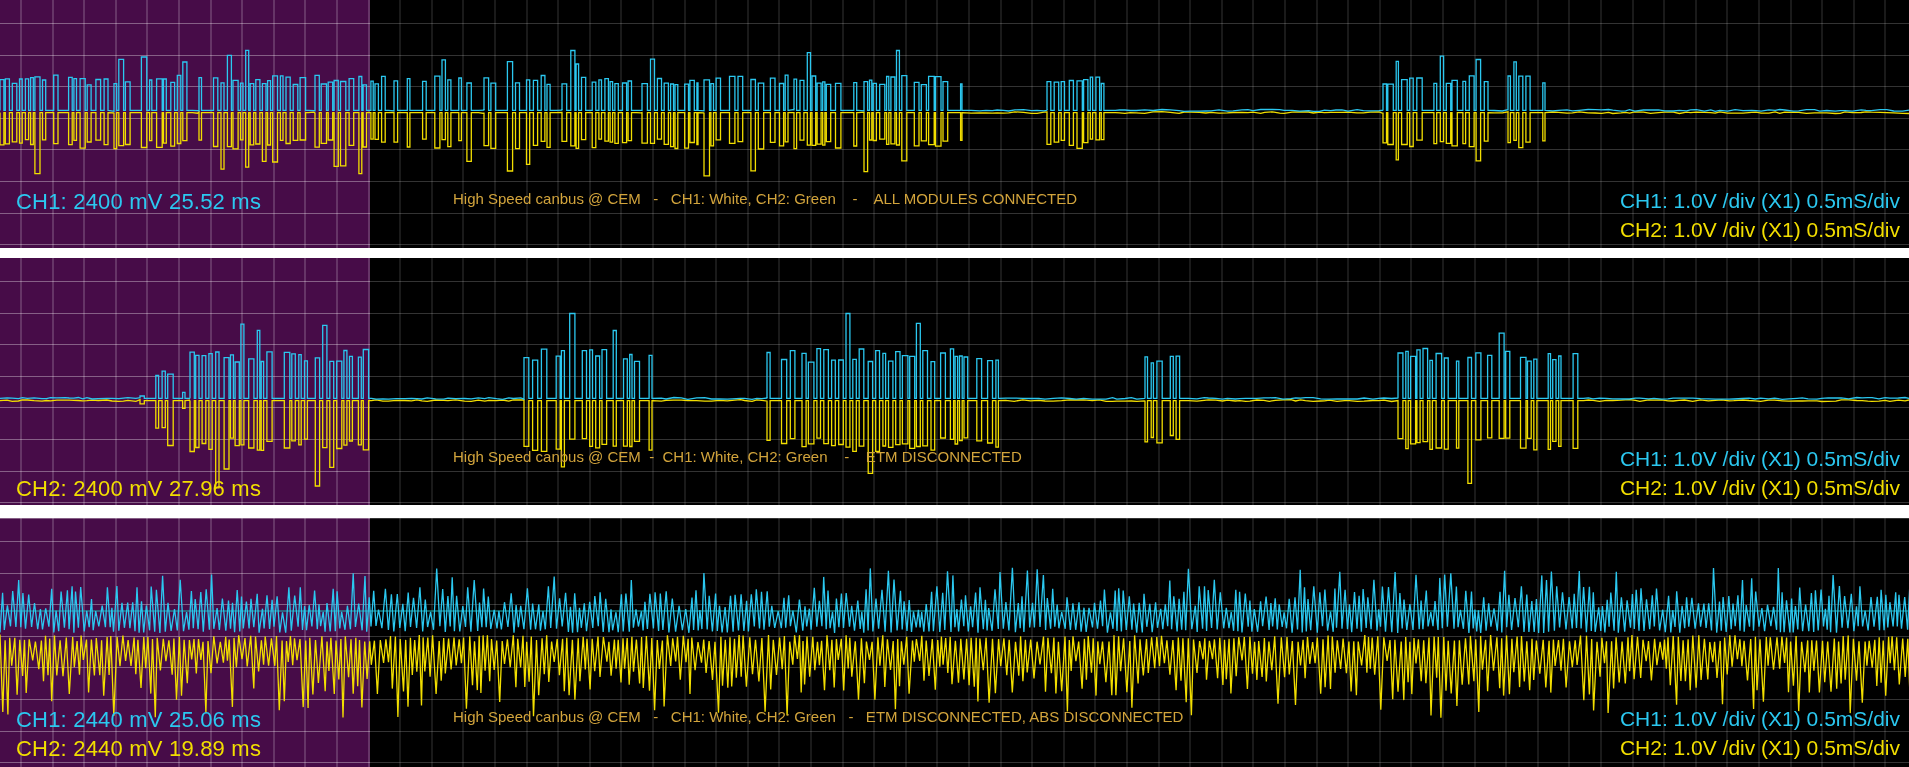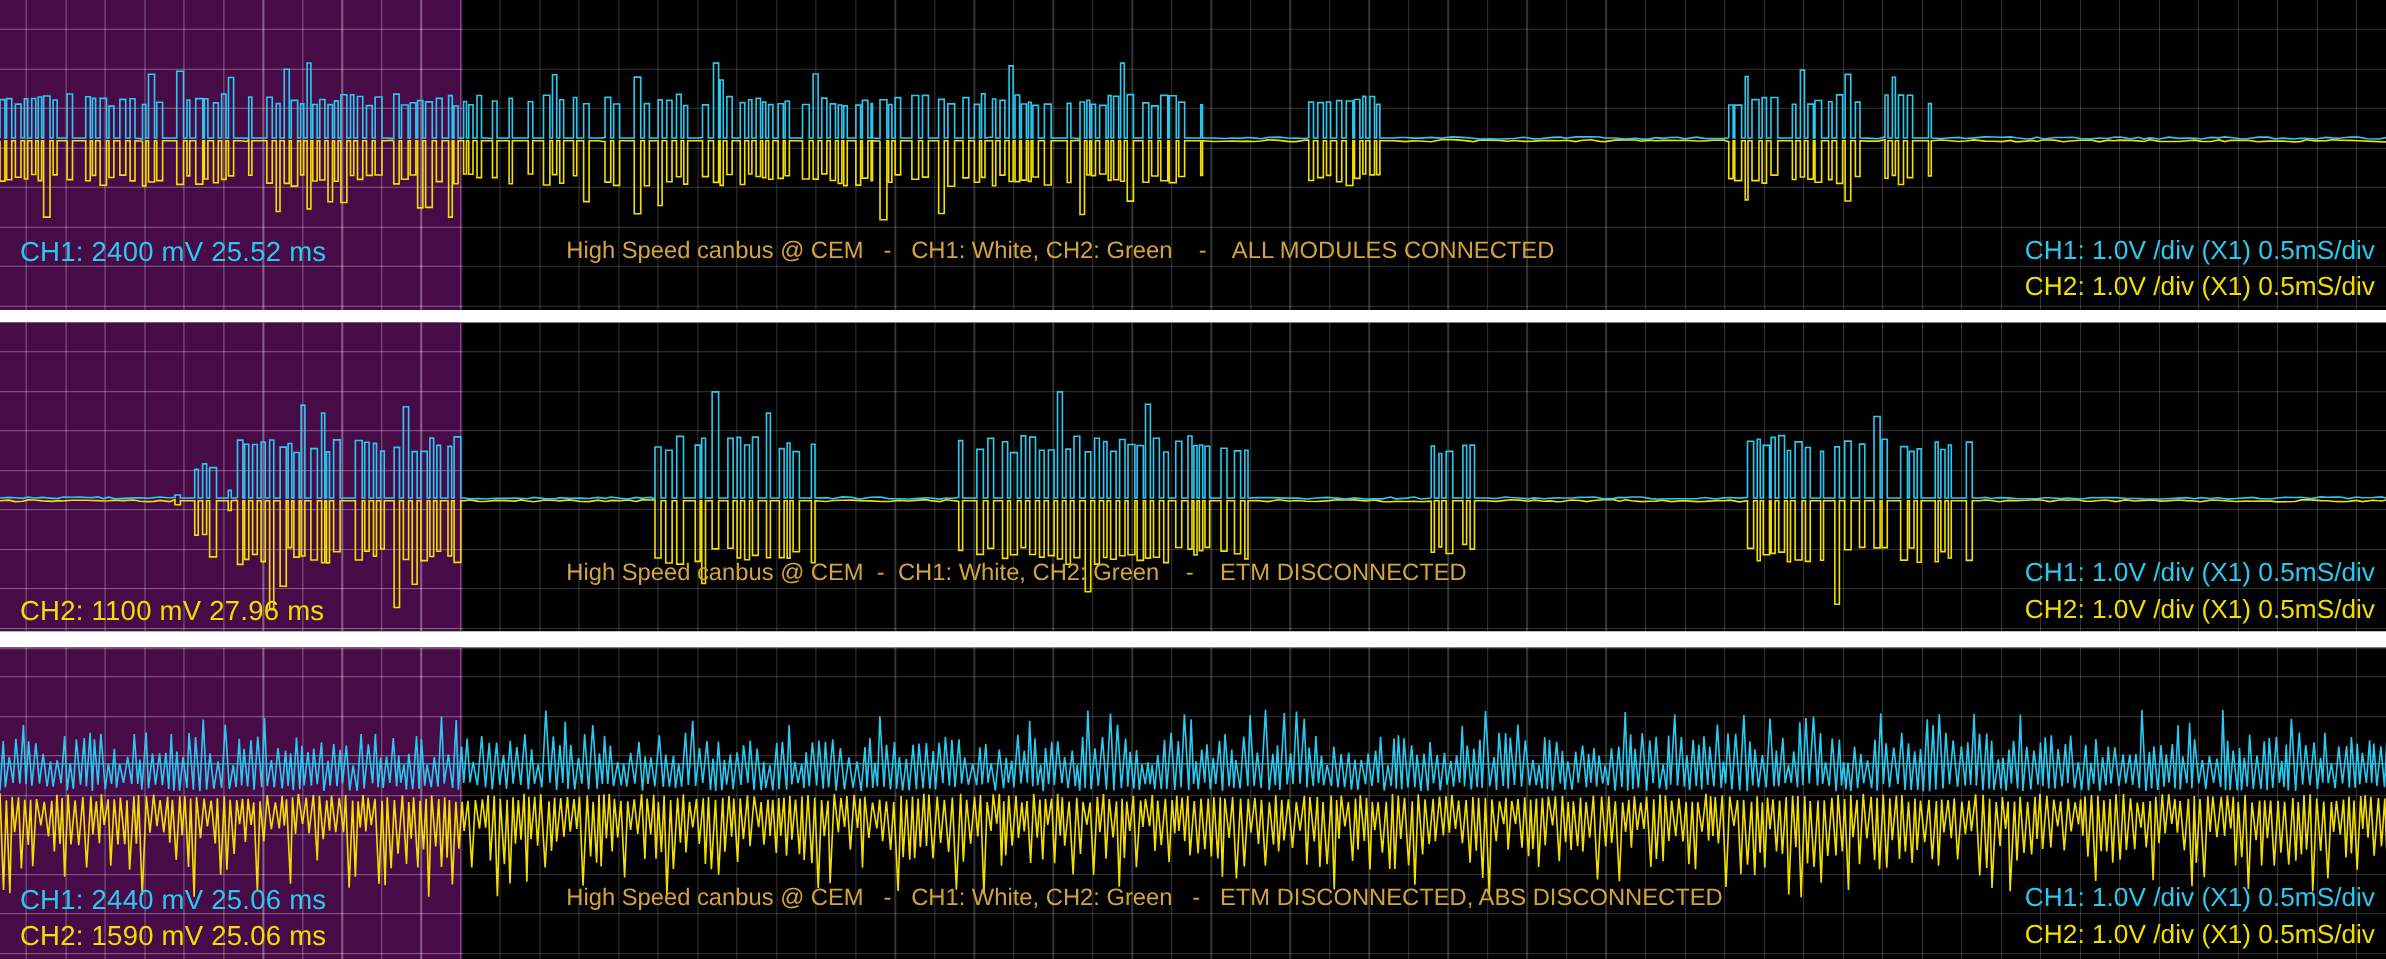--- a/index.html
+++ b/index.html
@@ -21,21 +21,21 @@
       repeating-linear-gradient(to right, rgba(255,255,255,0.34) 0 1px, transparent 1px 31.6px),
       repeating-linear-gradient(to bottom, rgba(255,255,255,0.34) 0 1px, transparent 1px 31.6px);
     background-position:20.5px 0, 0 23px;}
   svg.wave{position:absolute;left:0;top:0;display:block;}
   .ch-label{position:absolute;left:16px;font-size:22px;letter-spacing:0.2px;white-space:pre;}
   .ch-label.row1{top:189px;}
   .ch-label.row2{top:218px;}
   .scale-label{position:absolute;right:9px;font-size:21px;text-align:right;white-space:pre;}
   .scale-label.row1{top:189px;}
   .scale-label.row2{top:218px;text-align:right;}
-  .annotation{position:absolute;left:453px;top:190px;font-size:19px;white-space:pre;}
+  .annotation{position:absolute;left:453px;top:190px;font-size:15px;white-space:pre;}
   .ch1-color{color:#2bc8f0;text-align:right;}
   .ch2-color{color:#f2de00;}
   .annotation{color:#d2a43c;}
   path.tr{fill:none;stroke-width:1.3;}
 </style>
 </head>
 <body>
 
 <div class="scope-stack">
 
@@ -52,35 +52,35 @@
   </div>
 
   <div class="gap1"></div>
 
   <div class="panel h2">
     <div class="zoom-region"></div>
     <svg class="wave" id="wave1" width="1909" height="247">
       <path class="tr" id="wave1-ch2" stroke="#f2de00" d="M0 142.6L7.1 142.1L12.1 143.3L18.4 143L22.4 141.9L27.4 142L34.1 142.7L42 143.1L46.5 142.5L50.6 142.8L56.9 142.2L65 142.2L69.2 142.2L73.8 142.4L78.4 142.5L82.7 142.8L86.9 142.6L92.2 142.1L98.3 142.5L106.8 142L112.1 143L118.8 143.3L123.4 143.1L127.9 142.3L135.9 143.3L140 141.7L140 142.6V145.8H144.3V142.6H155.8L155.8 142.6V170.1H158.6V142.6H162.1L162.1 142.6V169.6H165.3V142.6H167.7L167.7 142.6V187.5H173.2V142.6H182.6L182.6 142.6V150.4H185V142.6H185.5L189.5 142.2L190 143.3L190 142.6V193.5H194.3V142.6H195.7L195.7 142.6V189.5H199V142.6H202.1L202.1 142.6V185.5H205.8V142.6H208.9L208.9 142.6V191.3H212.2V142.6H215.7L215.7 142.6V229.8H219V142.6H224.1L224.1 142.6V211H229V142.6H230.5L230.5 142.6V180.1H233.4V142.6H235.1L235.1 142.6V187.7H239.3V142.6H240.9L240.9 142.6V186.8H243.9V142.6H248.7L248.7 142.6V190H253.9V142.6H257.3L257.3 142.6V192.2H259.8V142.6H261.2L261.2 142.6V192.3H263.6V142.6H266.9L266.9 142.6V183.4H272.1V142.6H284.3L284.3 142.6V190H289.8V142.6H291.8L291.8 142.6V182.9H295.3V142.6H298.8L298.8 142.6V186.9H301.2V142.6H304.5L304.5 142.6V181.2H307.4V142.6H315.3L315.3 142.6V228H319.6V142.6H322.7L322.7 142.6V189.6H326.9V142.6H329.8L329.8 142.6V209.4H333.7V142.6H336.7L336.7 142.6V190.5H341.8V142.6H343.9L343.9 142.6V187.2H346.9V142.6H349.5L349.5 142.6V183H352.4V142.6H358.4L358.4 142.6V186.8H361.3V142.6H363.3L363.3 142.6V191.9H368.6V142.6H371.5L376.2 141.9L382.9 143.1L388.4 143.2L396.2 142.3L404.8 142.5L411.6 142.9L416.9 141.9L421.9 142.8L427.2 143.4L435.7 142L443.8 142.4L448 142.7L455.7 141.9L464.6 143.2L471.2 143.3L478.3 142.1L484.8 143.2L488.8 142.3L496.6 142.6L502.6 142L508.8 143.2L513.4 141.9L520.8 142L524 141.9L524 142.6V188.4H528.8V142.6H532.6L532.6 142.6V192.4H537.7V142.6H541.4L541.4 142.6V193.3H546.8V142.6H556.2L556.2 142.6V191.1H560.1V142.6H561.4L561.4 142.6V208.8H564.4V142.6H569.7L569.7 142.6V181.1H574.9V142.6H582.3L582.3 142.6V180.6H586.5V142.6H589.7L589.7 142.6V188.3H592.5V142.6H595.7L595.7 142.6V189.8H599.6V142.6H602L602 142.6V186.3H606.6V142.6H613.2L613.2 142.6V188.2H616.3V142.6H623.5L623.5 142.6V188.1H627.3V142.6H629.7L629.7 142.6V188.5H632V142.6H634.5L634.5 142.6V183.4H639.5V142.6H649.1L649.1 142.6V192.2H652V142.6H652.5L661.3 143.2L666.1 142.4L673.8 142.2L681.4 142.1L687.8 142.5L696.7 142.7L704.7 143.2L711.5 143.2L718.9 142.3L727.3 142.8L732.2 142.3L740.4 141.7L744.6 142.5L752.1 143.3L756.7 141.8L761.8 142.4L767 143.1L767 142.6V182.3H770.1V142.6H781.5L781.5 142.6V185.5H786.7V142.6H790.3L790.3 142.6V180.7H794.9V142.6H802L802 142.6V188.7H806.1V142.6H808.4L808.4 142.6V185.8H813.9V142.6H816.9L816.9 142.6V180.1H820.5V142.6H823.8L823.8 142.6V185.6H828.4V142.6H831.6L831.6 142.6V187.7H835.3V142.6H838.7L838.7 142.6V186.5H843.3V142.6H846L846 142.6V189.2H849.9V142.6H852.8L852.8 142.6V193.4H856.3V142.6H859.2L859.2 142.6V188.1H863.8V142.6H868.2L868.2 142.6V215.4H872.6V142.6H875.7L875.7 142.6V193.3H879.5V142.6H882.9L882.9 142.6V188H885.6V142.6H888.5L888.5 142.6V189.4H892.9V142.6H895.7L895.7 142.6V186.6H900V142.6H902.4L902.4 142.6V185.8H907.9V142.6H909.7L909.7 142.6V190.3H914.7V142.6H916.4L916.4 142.6V188.5H920.3V142.6H922.8L922.8 142.6V187.8H927.5V142.6H931L931 142.6V192.1H934.7V142.6H940.6L940.6 142.6V180H945.4V142.6H950.4L950.4 142.6V181.3H953.6V142.6H955.1L955.1 142.6V186H957.6V142.6H959.5L959.5 142.6V182.5H962.2V142.6H964L964 142.6V179.9H967.7V142.6H976.8L976.8 142.6V182.9H981.6V142.6H987.6L987.6 142.6V185H992.5V142.6H995.9L995.9 142.6V189.1H998.4V142.6H999.5L1005.6 142.4L1014.2 143.3L1022.8 141.8L1030.5 142.8L1038.7 142.4L1045 143L1053.2 143.2L1061.7 142.7L1069.7 141.8L1076.3 142L1083.6 141.9L1092.4 142.7L1099.5 141.9L1106.1 143.3L1112.6 143.4L1116.8 143.1L1125.1 143.2L1131.4 143L1136.8 143.4L1144.6 142.9L1145 143.2L1145 142.6V183.8H1147.5V142.6H1151.2L1151.2 142.6V179.5H1153.4V142.6H1156.9L1156.9 142.6V184.8H1162.2V142.6H1170.3L1170.3 142.6V177.5H1173.3V142.6H1176.1L1176.1 142.6V181.3H1179.6V142.6H1188.5L1196.9 143.1L1204.2 142.3L1208.4 141.8L1215.9 142.1L1222.6 143L1227.3 142.1L1235.3 143L1239.7 142.7L1245.7 143.4L1249.9 143.2L1256.8 142L1263.8 142.4L1269.3 143.3L1275.4 142.4L1283 141.8L1290.9 141.7L1295.6 143L1300.5 141.8L1305.4 142.6L1313.1 143.3L1320.6 143L1324.6 142.9L1329.4 142.1L1337 143.3L1344.6 142.7L1349.3 142.7L1357.3 143.3L1364.1 143.1L1372.9 142.5L1378.8 142.6L1383.9 142.1L1391.6 143.5L1398 142.5L1398 142.6V180.7H1402.9V142.6H1405.8L1405.8 142.6V190.6H1408.2V142.6H1410.6L1410.6 142.6V185.8H1415.6V142.6H1416.9L1416.9 142.6V184.7H1420.1V142.6H1423L1423 142.6V183.7H1427.6V142.6H1429.9L1429.9 142.6V191.4H1432.4V142.6H1436.1L1436.1 142.6V190H1441.6V142.6H1444.4L1444.4 142.6V191.1H1448.2V142.6H1456.5L1456.5 142.6V190.2H1458.8V142.6H1467.9L1467.9 142.6V225.4H1471.5V142.6H1475.8L1475.8 142.6V181.8H1480.9V142.6H1487.6L1487.6 142.6V179.9H1491.8V142.6H1499.2L1499.2 142.6V180.3H1504.1V142.6H1505.6L1505.6 142.6V180.1H1509.8V142.6H1520.5L1520.5 142.6V190.1H1526V142.6H1527.5L1527.5 142.6V180.4H1531.2V142.6H1533.8L1533.8 142.6V191.8H1536.9V142.6H1548.2L1548.2 142.6V191.4H1550.5V142.6H1552.7L1552.7 142.6V183.3H1556V142.6H1558.7L1558.7 142.6V188.4H1561V142.6H1573.1L1573.1 142.6V190.3H1577.8V142.6H1583.5L1588.4 142L1593 142.4L1599.6 143.4L1606.4 142.3L1612.7 142.5L1621.4 142.2L1629.4 141.7L1635.4 142.4L1639.8 143.3L1648.6 141.8L1654 142.2L1661.7 141.8L1668 142.9L1673.1 143L1679 142.4L1684.5 142L1692.7 143.3L1700.5 141.9L1708.4 142.8L1715.3 142.3L1721.9 141.9L1729.1 142.9L1733.8 142.7L1742.7 142L1749.1 142.5L1755.3 142.8L1760.6 143.4L1768.5 142.1L1774.6 142.2L1782.2 142.8L1788.9 143.2L1797.1 142.9L1802.3 143L1808.1 142.8L1816.9 142.9L1821.6 143.5L1828.1 143.4L1835.9 143.2L1841.2 141.9L1848.7 141.9L1856.7 142.5L1862.1 142.6L1867.8 143.2L1872.1 143.3L1878.9 143.1L1885.1 142.3L1889.9 143.3L1898.4 142.2L1905.1 142.8L1909 142"></path>
       <path class="tr" id="wave1-ch1" stroke="#2bc8f0" d="M0 140.4L7.1 139.9L12.1 140.2L18.4 140.7L22.4 139.7L27.4 140.4L34.1 139.9L42 140.7L46.5 140.7L50.6 139.6L56.9 139.8L65 139.7L69.2 140L73.8 140.1L78.4 139.5L82.7 140.9L86.9 139.7L92.2 141L98.3 140.7L106.8 140.3L112.1 140.3L118.8 140.6L123.4 140.1L127.9 139.6L135.9 140.4L140 139.7L140 140.4V138H144.3V140.4H155.8L155.8 140.4V117.5H158.6V140.4H162.1L162.1 140.4V113.1H165.3V140.4H167.7L167.7 140.4V116.1H173.2V140.4H182.6L182.6 140.4V134.3H185V140.4H185.5L189.5 140.3L190 140.3L190 140.4V94.1H194.3V140.4H195.7L195.7 140.4V97.4H199V140.4H202.1L202.1 140.4V97.6H205.8V140.4H208.9L208.9 140.4V95.6H212.2V140.4H215.7L215.7 140.4V94H219V140.4H224.1L224.1 140.4V99.7H229V140.4H230.5L230.5 140.4V96.8H233.4V140.4H235.1L235.1 140.4V104H239.3V140.4H240.9L240.9 140.4V66.1H243.9V140.4H248.7L248.7 140.4V100.9H253.9V140.4H257.3L257.3 140.4V72.4H259.8V140.4H261.2L261.2 140.4V103.5H263.6V140.4H266.9L266.9 140.4V93.9H272.1V140.4H284.3L284.3 140.4V94.4H289.8V140.4H291.8L291.8 140.4V95.8H295.3V140.4H298.8L298.8 140.4V96.7H301.2V140.4H304.5L304.5 140.4V102.9H307.4V140.4H315.3L315.3 140.4V99.9H319.6V140.4H322.7L322.7 140.4V67.4H326.9V140.4H329.8L329.8 140.4V103.3H333.7V140.4H336.7L336.7 140.4V103.1H341.8V140.4H343.9L343.9 140.4V92.5H346.9V140.4H349.5L349.5 140.4V98.3H352.4V140.4H358.4L358.4 140.4V99.1H361.3V140.4H363.3L363.3 140.4V91.5H368.6V140.4H371.5L376.2 141.1L382.9 140.8L388.4 141.2L396.2 140.6L404.8 140.7L411.6 140.5L416.9 140.6L421.9 141L427.2 139.9L435.7 140.9L443.8 141.1L448 140.1L455.7 140.7L464.6 140.5L471.2 140.8L478.3 139.9L484.8 140.7L488.8 139.6L496.6 140.7L502.6 141.3L508.8 139.9L513.4 140.5L520.8 139.9L524 141.2L524 140.4V99.6H528.8V140.4H532.6L532.6 140.4V102.2H537.7V140.4H541.4L541.4 140.4V91.1H546.8V140.4H556.2L556.2 140.4V98.1H560.1V140.4H561.4L561.4 140.4V92.6H564.4V140.4H569.7L569.7 140.4V55.5H574.9V140.4H582.3L582.3 140.4V92.7H586.5V140.4H589.7L589.7 140.4V91.9H592.5V140.4H595.7L595.7 140.4V98H599.6V140.4H602L602 140.4V91.7H606.6V140.4H613.2L613.2 140.4V72.5H616.3V140.4H623.5L623.5 140.4V100.9H627.3V140.4H629.7L629.7 140.4V96.5H632V140.4H634.5L634.5 140.4V103.3H639.5V140.4H649.1L649.1 140.4V97.4H652V140.4H652.5L661.3 140.1L666.1 141L673.8 139.5L681.4 139.8L687.8 141.3L696.7 139.8L704.7 139.7L711.5 141L718.9 141L727.3 141.2L732.2 140.9L740.4 140.3L744.6 140.4L752.1 141.3L756.7 140.4L761.8 140.6L767 140L767 140.4V94.5H770.1V140.4H781.5L781.5 140.4V101.5H786.7V140.4H790.3L790.3 140.4V92.7H794.9V140.4H802L802 140.4V95.4H806.1V140.4H808.4L808.4 140.4V104.1H813.9V140.4H816.9L816.9 140.4V90.7H820.5V140.4H823.8L823.8 140.4V91.7H828.4V140.4H831.6L831.6 140.4V102.2H835.3V140.4H838.7L838.7 140.4V102H843.3V140.4H846L846 140.4V55.5H849.9V140.4H852.8L852.8 140.4V101.3H856.3V140.4H859.2L859.2 140.4V91H863.8V140.4H868.2L868.2 140.4V103.5H872.6V140.4H875.7L875.7 140.4V92.6H879.5V140.4H882.9L882.9 140.4V95.3H885.6V140.4H888.5L888.5 140.4V103.1H892.9V140.4H895.7L895.7 140.4V93.6H900V140.4H902.4L902.4 140.4V97.6H907.9V140.4H909.7L909.7 140.4V98.4H914.7V140.4H916.4L916.4 140.4V65.4H920.3V140.4H922.8L922.8 140.4V92.6H927.5V140.4H931L931 140.4V103.6H934.7V140.4H940.6L940.6 140.4V95H945.4V140.4H950.4L950.4 140.4V90.8H953.6V140.4H955.1L955.1 140.4V98.4H957.6V140.4H959.5L959.5 140.4V98H962.2V140.4H964L964 140.4V99H967.7V140.4H976.8L976.8 140.4V100.6H981.6V140.4H987.6L987.6 140.4V102.7H992.5V140.4H995.9L995.9 140.4V102.2H998.4V140.4H999.5L1005.6 140.1L1014.2 140.1L1022.8 140.3L1030.5 140.5L1038.7 140.5L1045 141.2L1053.2 140.4L1061.7 139.9L1069.7 140.5L1076.3 141.2L1083.6 140.3L1092.4 141.2L1099.5 141.1L1106.1 141.1L1112.6 139.6L1116.8 141.1L1125.1 140.5L1131.4 139.6L1136.8 141.2L1144.6 140.4L1145 140.2L1145 140.4V98.9H1147.5V140.4H1151.2L1151.2 140.4V104.8H1153.4V140.4H1156.9L1156.9 140.4V103.1H1162.2V140.4H1170.3L1170.3 140.4V98.3H1173.3V140.4H1176.1L1176.1 140.4V98.1H1179.6V140.4H1188.5L1196.9 140.8L1204.2 139.6L1208.4 140L1215.9 140.4L1222.6 141.1L1227.3 140.3L1235.3 141L1239.7 140.6L1245.7 140.3L1249.9 140.4L1256.8 140.4L1263.8 139.9L1269.3 139.8L1275.4 139.6L1283 141.1L1290.9 140.7L1295.6 139.9L1300.5 140.1L1305.4 139.6L1313.1 139.6L1320.6 140.9L1324.6 141.1L1329.4 141.2L1337 141L1344.6 141L1349.3 141L1357.3 141L1364.1 140L1372.9 141.2L1378.8 140.3L1383.9 140L1391.6 140.5L1398 140L1398 140.4V95H1402.9V140.4H1405.8L1405.8 140.4V93.4H1408.2V140.4H1410.6L1410.6 140.4V98.3H1415.6V140.4H1416.9L1416.9 140.4V91.9H1420.1V140.4H1423L1423 140.4V90.5H1427.6V140.4H1429.9L1429.9 140.4V102.4H1432.4V140.4H1436.1L1436.1 140.4V95.5H1441.6V140.4H1444.4L1444.4 140.4V100H1448.2V140.4H1456.5L1456.5 140.4V103.1H1458.8V140.4H1467.9L1467.9 140.4V99.5H1471.5V140.4H1475.8L1475.8 140.4V94.9H1480.9V140.4H1487.6L1487.6 140.4V97.3H1491.8V140.4H1499.2L1499.2 140.4V75.2H1504.1V140.4H1505.6L1505.6 140.4V93.4H1509.8V140.4H1520.5L1520.5 140.4V99.3H1526V140.4H1527.5L1527.5 140.4V103.1H1531.2V140.4H1533.8L1533.8 140.4V101.1H1536.9V140.4H1548.2L1548.2 140.4V95.7H1550.5V140.4H1552.7L1552.7 140.4V101.6H1556V140.4H1558.7L1558.7 140.4V98H1561V140.4H1573.1L1573.1 140.4V95.7H1577.8V140.4H1583.5L1588.4 139.9L1593 140.8L1599.6 140.1L1606.4 140.3L1612.7 140.8L1621.4 141L1629.4 141L1635.4 140.2L1639.8 140.2L1648.6 140.9L1654 140.4L1661.7 141.1L1668 140.8L1673.1 140.1L1679 140.2L1684.5 140.1L1692.7 140.1L1700.5 140.6L1708.4 140.8L1715.3 141.1L1721.9 141.2L1729.1 141.2L1733.8 141L1742.7 140.5L1749.1 140.1L1755.3 141L1760.6 140.1L1768.5 140.8L1774.6 140.2L1782.2 141.3L1788.9 140.8L1797.1 140.3L1802.3 139.9L1808.1 140.9L1816.9 141.2L1821.6 140.4L1828.1 139.8L1835.9 140L1841.2 139.8L1848.7 140.9L1856.7 139.5L1862.1 139.8L1867.8 139.7L1872.1 139.6L1878.9 140.9L1885.1 139.6L1889.9 140.2L1898.4 140L1905.1 139.5L1909 140.4"></path>
     </svg>
-    <div class="ch-label row2 ch2-color">CH2: 1100 mV 27.96 ms</div>
+    <div class="ch-label row2 ch2-color">CH2: 2400 mV 27.96 ms</div>
     <div class="annotation">High Speed canbus @ CEM  -  CH1: White, CH2: Green    -    ETM DISCONNECTED</div>
     <div class="scale-label row1 ch1-color">CH1: 1.0V /div (X1) 0.5mS/div</div>
     <div class="scale-label row2 ch2-color">CH2: 1.0V /div (X1) 0.5mS/div</div>
   </div>
 
   <div class="gap2"></div>
 
   <div class="panel h3">
     <div class="zoom-region"></div>
     <svg class="wave" id="wave2" width="1909" height="249">
       <line id="wave2-cursor" x1="0" x2="1909" stroke="#1fb3ae" stroke-width="1" y1="93" y2="93"></line>
       <path class="tr" id="wave2-ch2" stroke="#f2de00" d="M0 116.6L2.8 194L5.1 122.3L7.9 196.6L9.7 119.7L11.7 147.7L14.8 119.9L17.1 176.7L19.8 121.8L22.6 158L24.5 121.9L26.2 174.9L29.2 121.3L32.7 142.3L35.4 123.5L38.8 151.1L41.4 122.6L43.5 163.2L45.5 117.9L48 157.1L49.7 120.5L51.7 183.3L54.5 117.6L56.8 157.5L60.1 122.3L63 158.2L66.3 119.6L69.3 176L72.7 119L74.3 149.3L77.1 123.1L79.5 156.6L81.1 117.5L83.3 141.9L86.5 121.5L88.6 174.5L91.4 121.5L94.4 157.5L96.3 120.1L99.8 157.3L101.6 122.2L103.7 177.8L107.1 119.1L109.1 157L110.8 118L113.8 198L117.1 119L120 148.1L122.9 117.6L125.6 143L128.1 122L131 147.9L134.1 119.5L135.8 156.1L137.9 121.8L141 169.9L143.8 119.1L145.7 150.1L147.9 119L150.8 175.6L152.5 120.9L155.3 199.3L157.2 119.7L160.4 152.5L163.3 120.8L165.9 143.2L168.9 122.4L172.2 156.8L173.9 120.6L176.5 181.7L179.4 119L181.5 177.7L184.1 121.8L187.3 165.1L189.4 122L191.7 141.4L194 121.1L196.3 155.5L198.5 121.1L200.9 142L203 123.8L205.9 194.7L208 123L211 155.2L213.8 118.3L217.1 145.4L220.3 123.9L223.4 144.7L225.7 118.8L227.4 142.6L229.2 121.5L232.4 188.9L234 119.9L236.4 149.1L238.7 117.3L242 141.2L245 120L247.2 148.5L250.7 117.9L253.8 170.4L255.5 118.6L258.6 153.4L261.4 122.3L263.6 146.6L265.2 118.5L268.6 147.8L271.4 120.3L274.8 147.8L276.5 118L279.3 192.2L282.1 122.5L284.3 183.3L286.5 123L288.2 143.9L290.4 118.1L292.7 147.1L294.5 120.3L297 142.2L300 121.1L303.2 189.1L305.7 122.6L308.1 190.1L309.8 119.8L312.9 176.5L315.5 122.1L318.4 165L321.9 118.3L325.2 173.2L327 123.6L328.9 152.9L330.9 119.8L334.3 175.9L336 122.6L338.8 161.5L340.9 121.1L343 199.4L345.3 118.4L348.6 159.2L351 121.3L353.2 175.6L355.8 119.9L357.7 168.2L359.5 122L361.9 189.5L364.7 123.5L367.1 160.9L369.7 123.4L371.3 146.8L374.4 122.7L377.4 175.9L380.3 122L383.6 145L385.9 121.4L388.5 144.1L390.5 118.1L392.3 170.6L395.4 118.6L397.9 198.9L400.2 121L403.5 173.4L405.7 121.9L408 188.8L410.4 119.8L412.3 157L414.7 122.1L416.8 153.7L419.3 117.1L421.5 187.4L423.1 119.4L424.8 153.4L427.8 119.5L430.1 158.6L432.6 117.4L436.1 176L439.2 123L441.2 162.8L443.7 120.1L445.3 155.4L448.6 120.5L451.1 151.4L454 119.6L456.2 147.4L459.2 121.3L461.4 145.1L463.6 119.5L466.4 190.6L469.8 118.4L472.5 167.1L474.5 123.4L477.3 172.1L479.2 117.8L480.9 175.1L483.1 117.4L485.1 152.8L487.4 117.2L489.7 163.1L491.5 121.1L494.2 152L496.7 122.6L499.7 183.9L502.2 123L504.5 146L507.4 121.4L510.2 149.2L513.3 117.2L515.9 169.2L517.7 120.8L520.6 149.5L523 117.8L524.8 169L526.7 123.7L529.1 163.8L531.3 118.5L533.5 198.2L536.5 122L538.7 177.1L542.1 120.3L544.3 156.1L546.7 117.4L548.8 164L551.6 123.5L554.2 144L557.2 121.1L559.4 157.1L562.6 120.7L564.3 173.2L566.8 119.7L569.1 177.3L572.4 121.9L574.9 181.8L578.2 120.3L579.9 163.3L583.2 118.8L585.3 151.4L587 120.8L590.1 171.5L592.2 120.7L594.7 153.3L598 118.5L600 159L603.4 119L606.9 143.7L608.9 123.7L611.1 157.8L614.4 121.6L616.1 150.7L618.2 121.9L621 164.4L623 120.4L624.6 150.7L627.2 120L629.2 166.6L631.9 118.9L633.5 153.7L636.4 121.6L639.6 165.4L641.6 119L643.3 169.9L646.4 118L649.5 172.6L651.8 120L654.6 192.3L657.3 122L659.4 150.9L662.4 122.6L664.1 188.5L667.4 117.2L670.7 147.9L672.7 120.3L675.7 143.5L677.5 118.8L680.3 161.8L683.3 117.9L686 144.3L688.1 120.8L690 176.1L691.8 119.5L695.1 152.3L698 124L701.5 144.7L703.7 121.6L706.1 154.9L709.1 123L712.5 161.9L715 123.7L718.5 194.8L720.9 118.8L722.5 167.8L725.3 121.7L727.8 169.7L730 119.3L731.7 168.5L734.5 120.8L736.3 159.7L739.1 117.1L741.2 158.7L743.1 117.6L746.4 168.8L749.8 119.2L752.5 156.3L755.5 121.8L758.9 163.5L761.9 120L765.1 193.8L768.5 117L770.7 171.4L773.3 121.8L776.5 157L779.6 119.5L782.2 151.1L784.4 118.1L787.1 197.6L789.7 123.7L792.8 146.7L794.6 117.4L797.4 140.9L799.5 117.3L801.2 174.5L803 123L804.6 166.4L807 118.5L809.7 158.6L812.8 118.7L814.8 152.3L817.5 123.9L819.4 147.1L821.6 122.9L824.5 172.3L827 117.3L829.8 152.1L831.9 121.7L834.2 169.5L836.4 121.1L838.2 142L841.3 120.9L843.7 172.5L846.1 117.2L848.2 150.5L849.8 119.9L851.8 158.6L855.3 123.3L858.5 181.6L861.4 120.2L864.4 165.1L866.4 123.6L869.5 141.8L872.1 123.9L874.9 181.7L877.9 119.4L879.9 147.8L882.8 117.3L884.8 168.9L887.4 121.2L890.5 152L893.2 123L895.4 191.3L897.7 121.1L899.5 168.3L901.4 123.3L903.8 146.7L906.7 118.8L909.1 175.7L912.5 122.5L914.3 143.6L916.4 121L919.7 142.9L921.8 117.9L924 162.8L926.2 122.5L929 158L932.3 121.1L935.3 171.7L937.7 122L939.8 148.8L941.4 118.6L943.1 146.7L945.7 120L947.8 154.9L950.2 118.9L952 166.3L955.4 122.8L958.5 164.8L960.8 120.9L963.9 161.4L966.6 120.8L969.1 167.2L971.1 119.8L974.3 168.8L976.2 119.8L977.9 183.4L979.9 120.6L983.3 152.3L986.1 119.7L989.1 184.8L992.5 120.8L995.4 175.1L998.6 121.1L1000.7 148.2L1003.9 120.2L1006.8 157.2L1009.2 121.8L1012.3 174.5L1015.5 123.8L1018.8 157.8L1020.6 118.2L1022.9 163.1L1025.4 121.9L1027.2 154.4L1030.7 121.5L1034 160.4L1037.1 123.7L1040 146.5L1043.5 118.6L1045.5 173.7L1047.9 119.7L1051.4 155.2L1053.9 119.6L1055.9 175.5L1058.4 123.7L1061.7 173.3L1065 118.5L1067.4 193.6L1069.3 122.1L1071.2 152.9L1073 118.4L1075.9 143.1L1078.7 123.6L1082.1 170.7L1084.4 120.9L1086.4 161.7L1088.2 118.1L1091.5 154.8L1093.2 120.2L1096 177.6L1097.8 123.4L1099.8 146.2L1102.5 123.6L1105.9 164.1L1109 123.5L1111.8 177.2L1114 117.3L1115.9 177.2L1118.6 118.4L1120.6 153.1L1123.6 120.2L1126.9 174.3L1129.8 123.1L1131.9 189.8L1134.6 117.4L1138.1 165.5L1140 121.4L1143.3 157.4L1146.5 121.1L1148.3 155L1151.6 119.3L1154.7 150.3L1156.8 119.1L1159.5 148.2L1161.5 117.8L1164.4 145.2L1166.9 122.4L1169.9 156.6L1172.9 122.1L1176.1 172.2L1178.3 119.6L1181 162.6L1182.9 120.2L1186.2 184.3L1188.3 120.3L1191.4 197.3L1193.5 121.4L1197 155L1199.6 123.1L1203 141.3L1204.8 120.3L1206.5 161.7L1209.4 122.8L1212.5 141.2L1214.4 121.2L1217.6 160.1L1219.8 119.8L1222.9 166.9L1224.5 121.7L1226.3 161.1L1229.1 120.8L1230.9 175.5L1233.9 120.3L1236.2 158.3L1238.7 119.2L1242.1 142.3L1244.3 119L1247.4 171L1249.9 118.7L1252.5 155.7L1254.6 123.7L1256.9 161.9L1258.7 123.1L1262.1 159L1264.4 120L1266.3 163.4L1268.9 123.6L1271.8 152.2L1274.7 118.4L1278 185.6L1281.3 119.3L1284.6 159.2L1287 119L1289.3 156.4L1292.3 123.1L1295.5 187L1298.1 123.9L1300.5 147.5L1303.1 121.9L1305.1 160.2L1307.5 119L1309.8 145.9L1312.6 124L1315.1 145.2L1317.3 119.5L1320.7 175.6L1323 121.4L1325.1 169.1L1328.1 117.6L1330.5 171L1332.3 118.5L1335.1 154.8L1337.3 122.4L1340.6 151L1343.1 120.6L1346.4 155.1L1348.9 123.6L1351.1 173.4L1353.8 123.4L1356.4 177.3L1358.2 123.6L1361.6 147.4L1364.8 117.1L1366.9 154.6L1368.5 119L1370.3 150.7L1372.2 119.6L1374.7 156.7L1377.8 118.2L1380.8 191.6L1383.8 119.3L1387.1 142.8L1390 122.1L1392.7 181.3L1394.9 121.8L1398 173.7L1401.2 123.5L1403.8 182.1L1405.7 119.1L1408.1 164.2L1409.9 123.8L1411.8 176.1L1414 120.1L1416 145.4L1418.4 121.4L1421.2 163.2L1423.7 122.4L1425.9 165.1L1429 119.6L1431 197.5L1434.1 118.6L1436.7 159.8L1438.3 118.9L1440.9 199.7L1443.8 119L1446 172.7L1448.2 122.9L1451.2 175.5L1454.4 122.5L1456.9 188.1L1459.4 122.3L1462.2 166.8L1465.5 120.2L1468.8 166.4L1470.4 117.9L1473.9 163.1L1475.7 121.3L1478.8 193.9L1480.6 117.9L1482.4 151.7L1485.6 121.9L1487.6 173.3L1490.6 117L1493.5 152.8L1496.9 119.4L1499.7 170.2L1501.7 120.2L1503.6 177.6L1506.6 117.6L1509.4 176.1L1511.9 120.7L1513.8 154.2L1517.1 118.5L1519.6 169.1L1521.5 118.1L1524.3 163.4L1526.8 123.4L1529.7 172.3L1532 120.8L1533.7 161.9L1536.4 122.5L1539.8 155.7L1543.2 121.9L1545.8 169.4L1549.1 122.8L1550.8 174.6L1553.4 121.6L1555.1 147.9L1558.5 122L1561 152.6L1563.4 120.7L1566.1 169.5L1569.5 123.2L1572.3 149.3L1575.2 122.4L1577.1 146.9L1580.5 117.5L1583.8 182.3L1586.5 117.8L1589.4 176.4L1591.7 121L1593.6 192.4L1597 123.7L1600.1 158.8L1601.9 119.7L1604.5 145.2L1606.5 123.3L1608.1 195L1611.6 123.3L1613.6 170.5L1616.1 119.4L1619.2 164.4L1622.1 123.6L1625.3 165.5L1628 119.4L1629.6 153.1L1632 117.1L1634.1 161.2L1637.5 118.7L1640.7 159.9L1643 121.7L1646.2 143.2L1648.5 123.1L1651.4 162.4L1654.6 120.9L1656.9 147.1L1660.1 123.8L1662.8 141.6L1664.5 121.5L1666.3 150.6L1668 119.2L1670.3 167.3L1673.2 118.1L1676.6 186.8L1678.3 118.7L1680.9 162.9L1683.1 122.2L1685.4 163.1L1688.1 121.3L1690.2 172.1L1692.8 117.5L1696.1 169.7L1698.8 117.3L1701.1 162L1704.4 120.7L1707.8 161.4L1709.8 124L1712.8 144.1L1714.6 123.7L1717 159.9L1720.2 122.9L1722.5 186.2L1724.6 119.5L1727.2 156.5L1729.8 117.4L1732.1 148.7L1735 117.4L1737.4 141.1L1739.9 121.2L1741.9 148.1L1744.1 122.9L1747.5 162.4L1750.7 121L1753.6 191L1755.4 118.8L1757 172.2L1760 121.3L1763.4 183.7L1766.3 119L1768.1 147.6L1770.3 119.3L1773.5 151.8L1777 119.4L1779.7 150.7L1781.9 118.5L1784.6 144.9L1786.6 119.5L1788.5 174.3L1790.6 123.6L1793.4 167.8L1796.1 118.1L1798.7 193.1L1801.6 123.9L1804.9 154.1L1807.7 122.4L1809.3 174.4L1811.8 122.3L1813.9 152.6L1816.5 122.5L1819.4 174.5L1822.5 122.7L1824.7 164.2L1827.7 123.5L1831 173.8L1834.3 120.5L1836.7 170.6L1838.6 123.6L1841.1 165.5L1843.2 118L1845.2 161.7L1848.2 117.5L1850.2 195.1L1853.4 120.8L1856.5 162.8L1859 123.2L1862.3 184.6L1865.1 123.6L1866.9 147.6L1869.2 122.7L1872.2 149.8L1874.8 121.7L1876.8 167.9L1879.2 119.3L1881.1 164.8L1883.2 122.5L1885.7 177.8L1888.6 118.9L1890.2 145.1L1892.1 118.2L1894.4 152.2L1896.7 119.4L1899.3 166.5L1902.7 120.5L1905.2 159L1907.8 120.8L1910.5 191.5L1912.3 122.9"></path>
       <path class="tr" id="wave2-ch1" stroke="#2bc8f0" d="M0 114.4L2.6 74.9L4.3 111.9L7.4 87.4L10.5 108.3L12.7 73.1L15.9 109L18.7 62.1L20.8 109.1L22.9 75.1L25.5 110.6L28.7 76.6L31.6 108.9L34.5 85L37.7 111.2L40.4 91L42.5 111.4L45.7 90.3L48.9 108.6L51.7 70.9L53.8 114.4L56.1 92.5L58.7 113.1L61.1 73.6L64.4 109.7L67.4 72.4L69.1 111.1L72.1 68.3L73.9 114.7L75.5 73.5L78.4 109.8L80.7 69.1L84.2 113.5L86.7 92.8L89.2 109.1L91.5 81L93.2 112.1L95.7 93.2L98.8 108.3L102.2 87.6L105.4 109.1L107.4 69.2L110.2 109.2L111.9 89.7L113.5 113.7L116.9 68L118.8 112.6L122 84.9L124.4 109.8L127.7 84.6L129.9 110.2L132.7 84.2L135 113.2L137 69.2L139.1 114.6L141.5 83.2L143.7 114.5L146.4 87.6L149.6 112.3L151.2 68.5L154.7 113.7L156.4 71.7L159.9 115L162.6 57.7L165.3 113.7L168 84.9L171.1 112.9L174.5 91.1L177.3 112.5L180.2 61.8L183.5 113.2L186.6 94.1L188.9 111.6L191.4 73L193.3 110.3L195.2 81L198.1 111.1L200.8 74L203.3 113.7L206.2 71.3L209.4 111.8L211.6 56.5L213.8 110.8L217.1 90.1L219.4 112L222.4 80.5L225.8 112.7L228.5 82.5L230.5 110.7L232.5 84.8L234.6 114.2L237.2 72L239.8 113.4L241.5 78.6L243.3 110.4L246.4 83.6L249.1 110.5L251 80.9L253.8 109.3L257.2 75.9L259.1 114.7L262.5 90.7L264.1 110.5L267 77.2L269.6 110.9L272.1 81.9L274 108.7L277.1 78.4L279.8 114.4L282.5 94.3L285.7 114.6L288.9 69.2L291.3 112.7L294.7 77.5L298.1 108.7L300.3 69.3L302.5 111.9L304.6 88.1L306.5 112.3L309.2 87.2L311.9 108.4L314.6 72.5L317.3 111.2L319 86.3L320.6 108.2L323.2 93.8L325.1 113.8L327 85L330.2 113.4L333.2 70.9L335.3 113.1L337.1 73.4L339.8 110.5L341.6 93.8L345 111.8L347.4 87.7L350.4 111.3L353.2 55.2L355.4 108.9L358.7 85.5L362.1 112.3L365 58.1L366.7 113.7L369.2 79.2L371 108.4L373.7 72.9L376 108L378.5 91.6L381.9 110.2L385.4 70.9L388.4 112L391.4 76.2L393.8 113.5L397.3 76L399.8 110L402.8 85.8L405.2 113.1L408.2 74.6L410.5 109L413.5 79.7L416.6 110L419.9 69.4L422.7 113.5L425.3 81.5L427.6 109L430.6 93.8L433.5 111.8L436.7 50.5L439.9 108.1L442.7 71.1L445.3 114L447.9 78.1L450.2 108.4L452.2 59.4L454.4 113.2L456.6 77.9L459.8 113.5L462.8 88.2L465.5 108.9L467.7 69.2L470.9 113.6L474.2 62.1L477.7 112.9L479.5 84.6L481.9 109.2L483.6 70.6L486.2 109.1L488.3 78.5L490.8 110.9L494.2 91.8L497 110.4L498.9 92.8L501.4 111.4L504.5 84.2L507.9 109L511.2 75.4L514 114.6L516.1 87L518.4 109.1L520.7 87.9L523.9 111.2L527.4 70.2L530.6 111.6L532.6 85.6L535.5 111.3L538.8 86.4L540.4 112.6L543 93.2L545.3 111.3L548.4 68.3L550.7 109.9L554.2 58.6L556.5 110.8L559.6 80.4L562.2 108.4L565.6 74.8L568.4 114L570.4 88.9L572.6 114.8L574.7 75.2L577.5 114.2L579.5 89.9L581.3 109.8L584.3 85.4L586.5 113.3L589.7 83.9L592.8 110L594.8 78L598.3 108.3L600.1 74.4L603.2 113.9L605.7 80.9L609 114.1L611 91.4L612.6 112.3L616 94.2L618.2 114.3L621.4 76.4L623.2 113.4L625.9 75.5L629.3 113.7L631.3 62L633.4 109.6L636 91.4L638.4 108.5L641.4 93.3L643.1 112.5L644.9 83.9L647.4 110.9L649.9 75.8L653.4 110.4L655.1 74.4L658.6 112.9L660.3 75.5L662.9 111.9L666.2 73.4L668.9 114.5L672.3 80.5L675.6 113.6L679.1 87.8L682.4 112.2L685.7 91.2L688.9 114.8L692 79.6L693.6 111.9L696 72.4L698.2 112.4L699.9 92.1L701.9 111.1L703.9 55.1L707.2 111.5L709.2 77.9L712.4 113.5L715.6 75.6L717.3 112.9L719.5 87.7L722.1 114.4L725.1 89.1L727.3 114.4L730.5 77.9L733.1 113.6L735.1 76.8L738.5 112.5L741.1 76.4L743.9 112.9L746.6 82.9L748.4 113.5L751.3 76.3L754.3 108.5L756.3 71.4L759.5 110.5L761.5 73.9L764 111.7L767.2 73.4L769.3 108.7L771.8 87.9L774.7 109.8L778.2 93.1L781.3 110.2L784 79.8L785.7 109.6L788.7 77.2L790.4 108.1L792.9 92.6L796.3 114.4L799.4 81.6L802.8 112.6L805 88.3L806.7 108.4L809.4 90.7L811.1 111.7L814.3 69.9L816.8 108.8L819.4 82.7L821.9 108.2L823.7 58.9L826.2 111.2L828 72.6L830.1 110.2L832.5 93.8L834.6 115L836.4 80.5L838.9 109.3L841.4 75.5L843.5 109.9L846.2 75L849.5 108.6L851.7 87.7L854.5 112.6L857.8 82.5L860.2 111L861.8 93.9L863.8 114.6L866.1 71.4L868.1 112.4L870.3 50.4L872.9 113.4L876 80.6L878.6 110.7L882 71.7L885.1 113.8L888.4 52.8L891.1 114.4L894 61.6L897.1 112.4L900.5 72.9L902.2 111.4L904.1 83.4L907 112.9L909.2 82L911.5 113.9L913.5 93.5L916.2 109.4L918.4 91.9L920.1 109.5L921.7 94.1L923.8 113.6L926.2 86L929 113.4L931.6 73.8L933.4 113.3L936.9 68.2L939.8 114L942.7 74.9L944.8 112L947.5 53.4L951 114L952.9 57.4L954.9 109.1L956.9 91.1L958.6 113.4L961.4 81.6L963.8 108.2L965.5 77.4L968.3 113.5L970.6 88.3L972.6 109.2L975.6 74.6L978 114.8L980 69.3L983.3 111.2L985.4 81.7L987.1 112.4L988.7 90.1L992.1 112.8L995 71.2L998.3 111L1000 54L1003.3 110.8L1005.9 84L1008.9 112.4L1012.4 49.9L1015.4 114.2L1018.3 85L1020.2 110.2L1022 78.3L1023.9 114L1027.4 52.5L1029.7 109.5L1032.5 84.7L1034.4 109.4L1037.2 51.2L1040 109L1043.4 57L1045.6 111.9L1047.3 80L1050.6 110.8L1052.7 70.9L1054.8 108.6L1057.2 86.5L1058.9 110.3L1061.7 94.2L1065.2 110.8L1067 79.3L1070.4 112L1072.9 85.2L1075.7 111.8L1079 84.3L1081.1 113.7L1084 89.7L1086.2 114L1089 89.9L1092.5 109.4L1094.5 84.9L1097.5 110.8L1100.5 82.5L1102.6 108.1L1104.4 71.5L1107.4 114.6L1110.4 94.3L1113 110.8L1115.2 72.6L1117 113L1118.7 70.2L1121.4 113.5L1123.2 72.6L1126.3 111.9L1129.3 78.2L1131.9 111.8L1133.6 85.6L1136.7 114.8L1139.2 84.9L1142.3 114.5L1144 75.7L1146.8 108.8L1149.8 85.9L1152.2 114.3L1155.6 84.2L1157.5 109.8L1160.7 90.9L1162.8 111.3L1165.3 86.2L1167.7 108.1L1169.8 62.6L1171.6 111.2L1173.8 78.4L1177.1 113.5L1179.1 80.8L1181.7 111.7L1183.9 73.9L1185.7 112.3L1188.4 50.8L1191.8 111.2L1195.3 87.7L1197.2 114L1199.2 68.3L1202.6 110.7L1204.5 68.4L1206.6 113L1208.2 72L1211.6 109.9L1214.3 61.7L1217.2 111.4L1220.3 74.3L1223.7 110.3L1226.3 89.8L1229 110.1L1231.2 94L1233.6 112.8L1235.8 71.9L1237.9 113.3L1239.6 73.9L1242 114.5L1245.3 75.5L1248.2 108.8L1249.9 82.6L1251.9 113.8L1254.3 91.1L1257.6 113.8L1260.6 83.2L1262.6 108.1L1266.1 78.5L1269.1 111.9L1270.9 85L1272.6 108.4L1275.2 80.4L1277.3 111.4L1279.2 86.4L1282.2 109L1284.1 94.3L1286.5 110.3L1289.2 80.7L1292.1 114.6L1295 79.2L1297.5 111.5L1300.2 51.7L1302.2 114.5L1304.5 69.4L1306.3 113.4L1308 81.1L1310.7 112.1L1313.8 68.4L1317.3 114.8L1319.8 74.2L1322.5 108.3L1324.9 71.5L1327.6 112.7L1330.5 93.7L1333.2 113.8L1334.9 70.5L1336.5 109.8L1339.8 53.7L1342 110.6L1345.1 71.7L1347.5 111.3L1349.5 86.2L1351.7 114.2L1354.5 74.1L1357 110.8L1359.1 77.7L1361.4 113.6L1363.1 71L1366.2 109.9L1367.8 79.3L1371.1 111.2L1373.9 61.7L1377 112.6L1378.7 91.2L1380.5 108.7L1382.4 68.6L1385.5 113.6L1388.5 69.1L1391.8 114.3L1395.1 54L1397.7 115L1399.9 75L1402.2 110.4L1404 81.5L1406.8 111.9L1409.9 86L1413 111.9L1416 56.8L1419.2 111.2L1421.1 82.5L1422.9 111.2L1426.3 72.5L1428.1 108.4L1430.8 94.2L1433 108.1L1435 83.1L1438 112L1439.8 59.9L1442.3 110.1L1444.7 56.5L1447.4 108.7L1450.8 55.3L1454 110.6L1456.4 68.5L1458.1 109.1L1460.4 91.8L1463.4 110.8L1465.8 72.8L1468.9 114.9L1471.5 73.6L1473.2 110.5L1474.9 91.6L1476.7 113.5L1478.4 92.2L1480.7 114.9L1483.7 79.4L1486.1 112.6L1488.7 85.2L1490.9 108.6L1494 90.3L1497.3 112.6L1500 73.7L1501.8 114.5L1504.6 52.7L1506.7 109.3L1508.9 76.7L1511.6 112L1515 80L1518.3 109.3L1521.4 68.3L1524 114L1526.8 76.6L1528.9 114L1531.8 83.1L1534.2 114L1536.4 81L1538.6 114.9L1541.8 57.4L1543.7 114.9L1546.5 62.1L1548.6 113.8L1551.4 53.5L1554.4 112.7L1556.7 68.3L1559.6 109.5L1562.5 74.3L1566 111.5L1569.1 79L1572.2 110.5L1574.2 75.8L1576.5 110L1579.3 53.1L1581.1 110.5L1583.6 69L1586.4 114.1L1589.4 68.8L1591.3 112.9L1593.3 74.4L1595.2 114L1598.7 89.4L1600.8 112.9L1602.4 88.1L1604.9 114.5L1607.2 81.7L1609.1 108.7L1610.8 74.5L1614.1 112.7L1616.3 53.7L1618.3 114.8L1621.4 79.4L1624.7 113.6L1627.1 82.4L1630.5 109.7L1632.4 76L1634.3 111L1636.2 71.8L1639 112.7L1641 70.2L1644 112.9L1646.5 81.2L1649.7 111.2L1652.3 77.2L1654.3 108.5L1656.5 70.5L1659.6 112.5L1662.7 91.7L1665.3 114.1L1668.6 77.9L1670.8 114.4L1672.7 92.2L1675 108.9L1676.7 73.2L1679.8 114.8L1682.1 87.7L1684.7 110.1L1686.6 79.3L1688.8 108.7L1691.9 79.8L1695.1 110.7L1698.5 85.4L1700.6 108.7L1703.9 85.6L1706.1 110L1708.7 85.3L1711.5 112.5L1713.5 50L1716.7 114.8L1719.5 83.5L1721.3 112.8L1723.1 79.1L1726.2 114L1728.8 78L1731.2 111.3L1733 85.5L1735.2 108.2L1737.9 77.2L1740 112.7L1742.5 62.1L1744.2 113.8L1746.2 87.1L1749.5 108.6L1751.7 60.3L1753.5 112.8L1755.7 73.5L1759 108.6L1761.9 90L1764.6 113.3L1767.5 86.7L1770.9 108.2L1773.5 88.8L1776.6 111.8L1778.3 50L1780.4 114.2L1782.1 74.4L1784.1 114.2L1786.5 82.4L1789.9 114.4L1791.6 80.5L1793.2 114.4L1795.4 88.1L1797.8 111.4L1799.7 69.6L1802.6 113.1L1805.6 86.5L1808.8 113.2L1811.4 75.1L1813.7 114L1815.4 72.4L1818.2 112.4L1821.1 71.5L1823.5 108.4L1825.4 90.7L1827.2 111.6L1829 77.7L1830.6 114.3L1833.1 57.1L1836.5 114.8L1839.4 68.1L1842.1 109.7L1844.6 78L1847.9 110.1L1851.3 75.9L1853.9 113.1L1856.5 88.2L1858.2 108.2L1859.9 68.3L1862.6 108.5L1865.1 92.6L1868.1 112.5L1871 79.1L1874 108.7L1877.3 78.9L1879.5 112.2L1881.1 71.7L1884.1 112.2L1885.8 76.9L1887.8 109.5L1889.9 84.2L1893.1 108.4L1895.7 74.2L1897.3 108.4L1899 76.8L1901.5 110.7L1904.7 79L1907.6 111.7L1910.3 57.6L1912.9 111.1"></path>
     </svg>
     <div class="ch-label row1 ch1-color">CH1: 2440 mV 25.06 ms</div>
-    <div class="ch-label row2 ch2-color">CH2: 1590 mV 25.06 ms</div>
+    <div class="ch-label row2 ch2-color">CH2: 2440 mV 19.89 ms</div>
     <div class="annotation">High Speed canbus @ CEM   -   CH1: White, CH2: Green   -   ETM DISCONNECTED, ABS DISCONNECTED</div>
     <div class="scale-label row1 ch1-color">CH1: 1.0V /div (X1) 0.5mS/div</div>
     <div class="scale-label row2 ch2-color">CH2: 1.0V /div (X1) 0.5mS/div</div>
   </div>
 
 </div>
 
 </body></html>

